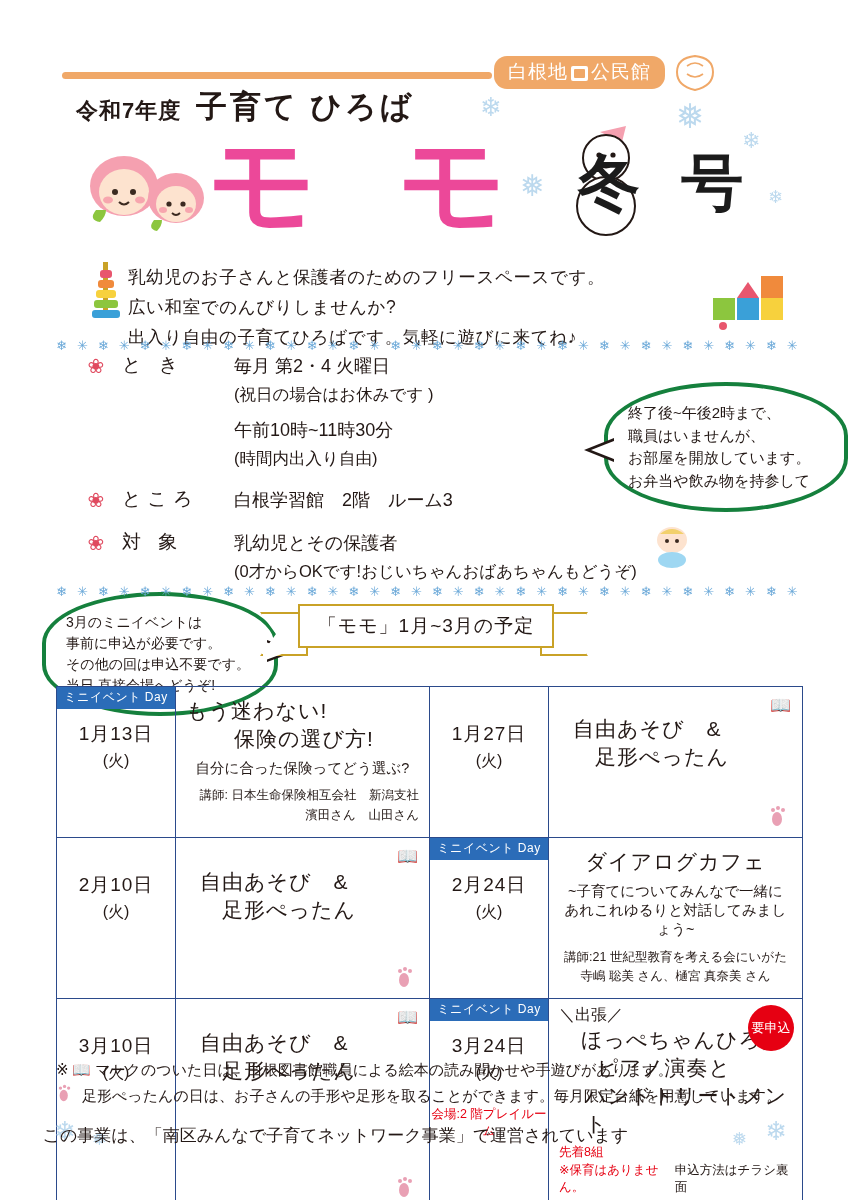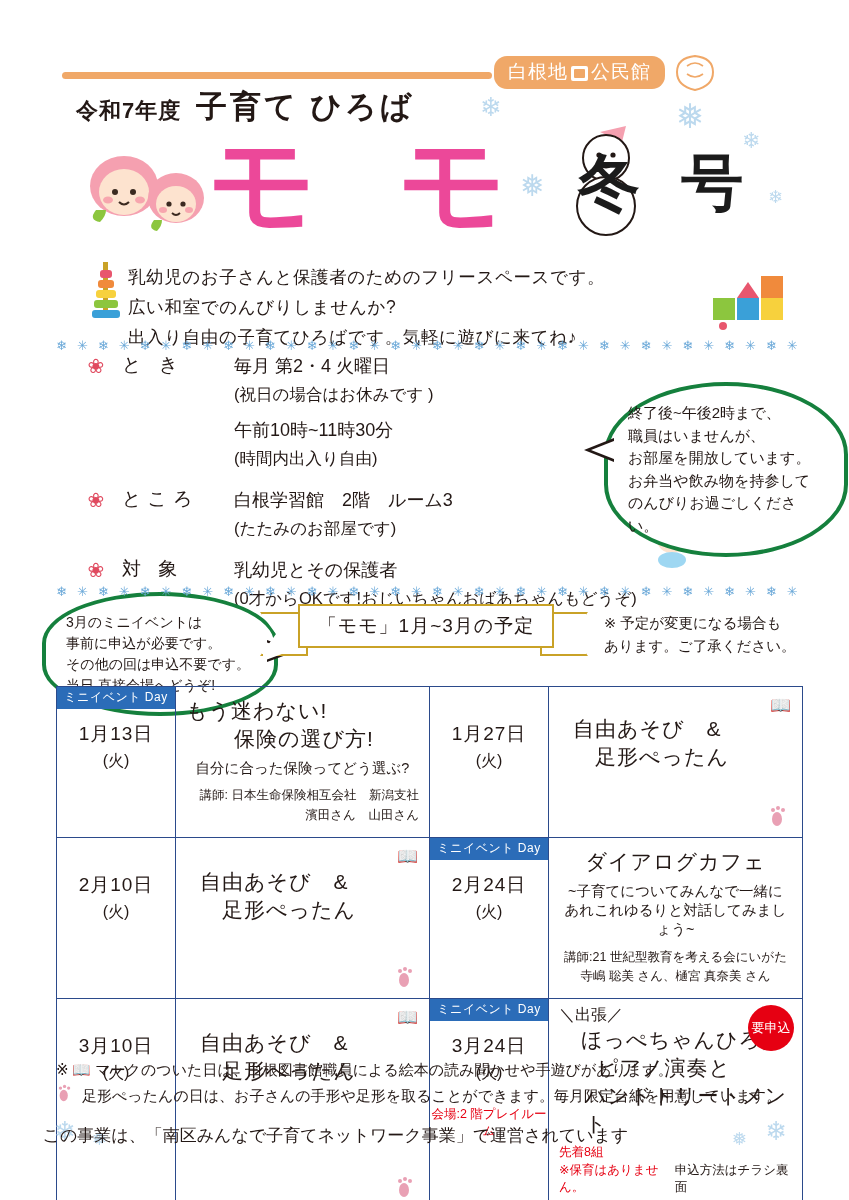--- a/index.html
+++ b/index.html
@@ -319,21 +319,20 @@
         <div style="margin-top:8px">午前10時~11時30分</div>
         <div class="sub">(時間内出入り自由)</div>
       </div>
     </div>
 
     <div class="inforow" style="margin-top:14px">
       <div class="infoicon">❀</div>
       <div class="infolabel">ところ</div>
       <div class="infobody">
         <div>白根学習館　2階　ルーム3</div>
-        <div class="sub">(たたみのお部屋です)</div>
       </div>
     </div>
 
     <div class="inforow" style="margin-top:14px">
       <div class="infoicon">❀</div>
       <div class="infolabel">対 象</div>
       <div class="infobody">
         <div>乳幼児とその保護者</div>
         <div class="sub">(0才からOKです!おじいちゃんおばあちゃんもどうぞ)</div>
       </div>
@@ -346,21 +345,20 @@
     <circle cx="19" cy="21" r="2" fill="#3b2a20"></circle>
       <circle cx="29" cy="21" r="2" fill="#3b2a20"></circle>
     <ellipse cx="24" cy="40" rx="14" ry="8" fill="#9ed7f2"></ellipse>
   </svg>
 
   <div class="bubble b1">
     <div>終了後~午後2時まで、</div>
     <div>職員はいませんが、</div>
     <div>お部屋を開放しています。</div>
     <div>お弁当や飲み物を持参して</div>
-    <div>のんびりお過ごしください。</div>
   </div>
 
   <div class="bubble b2">
     <div>3月のミニイベントは</div>
     <div>事前に申込が必要です。</div>
     <div>その他の回は申込不要です。</div>
     <div>当日 直接会場へどうぞ!</div>
   </div>
 
   <div class="dotline" style="top:584px">
@@ -401,24 +399,20 @@
       <span>❄</span>
       <span>✳</span>
   </div>
 
   <div class="banner">
     <div class="tail l"></div>
     <div class="tail r"></div>
     <div class="body">「モモ」1月~3月の予定</div>
   </div>
 
-  <div class="note-right">
-    <div>※ 予定が変更になる場合も</div>
-    <div>あります。ご了承ください。</div>
-  </div>
 
   <table class="sched">
     <tbody>
         <tr>
       <td class="datecell">
         <span class="minievent">ミニイベント Day</span>
         <div class="datebig">1月13日</div>
         <div class="datesmall">(火)</div>
       </td>
       <td class="contentcell">

